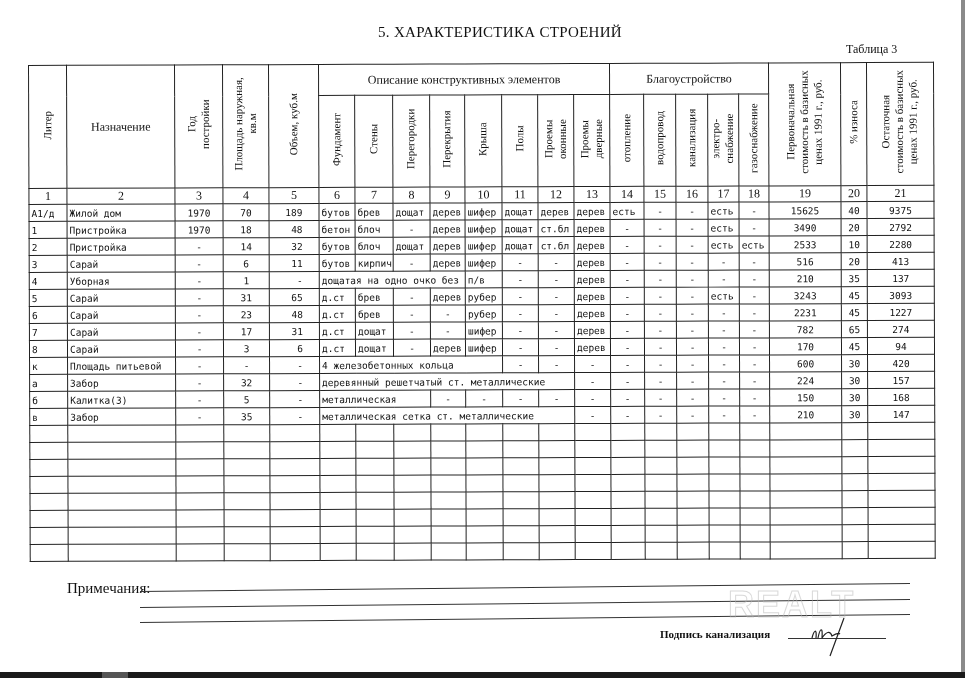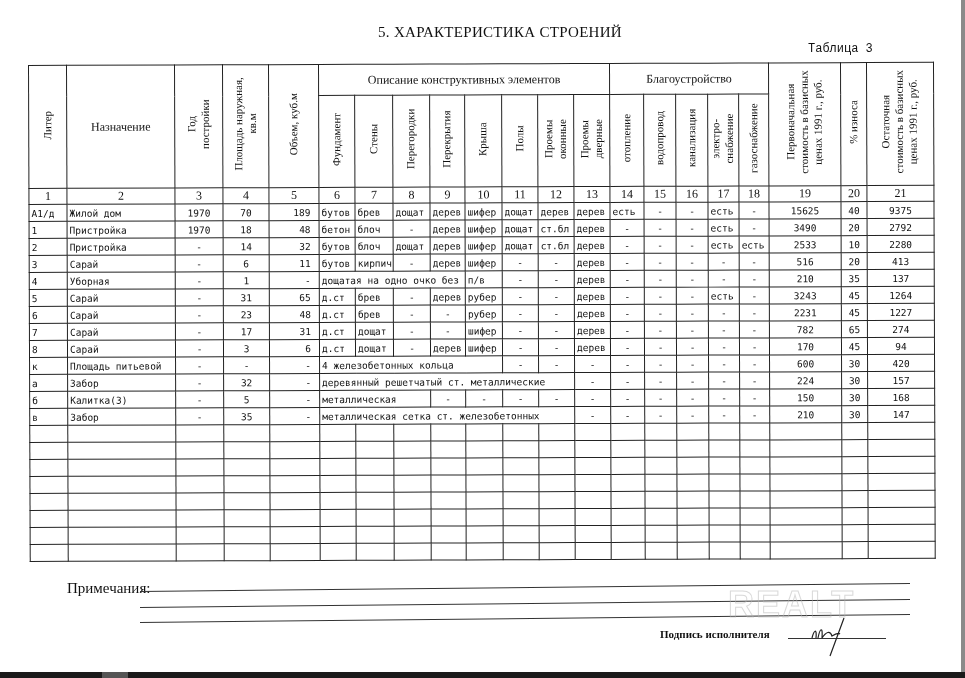--- a/index.html
+++ b/index.html
@@ -1,31 +1,31 @@
 <!DOCTYPE html>
 <html><head>
 <meta charset="utf-8">
 <style>
   html, body { margin:0; padding:0; }
   body { width:965px; height:678px; background:#fff; position:relative; overflow:hidden; font-family:"Liberation Serif", serif; color:#111; }
   .page-edge { position:absolute; left:961px; top:0; width:4px; height:672px; background:#8a8a8a; }
   .bottom-bar { position:absolute; left:0; top:672px; width:965px; height:6px; background:#1a1a1a; }
   .bottom-bar .tab { position:absolute; left:102px; top:0; width:26px; height:6px; background:#555; }
   .title { position:absolute; left:378px; top:24px; font-size:15px; font-weight:normal; letter-spacing:0.3px; }
-  .table-label { position:absolute; left:808px; top:42px; font-size:12px;font-family:Liberation Mono, monospace; }
+  .table-label { position:absolute; left:846px; top:42px; font-size:12px; }
 
   table.grid { position:absolute; left:28px; top:65px; border-collapse:collapse; table-layout:fixed; transform:rotate(-0.2deg); transform-origin:0 0; }
   table.grid td, table.grid th { border:1px solid #222; padding:0; font-weight:normal; overflow:hidden; white-space:nowrap; }
   th.hdr { font-family:"Liberation Serif", serif; font-size:12px; text-align:center; vertical-align:middle; }
   th.vert span { display:inline-block; writing-mode:vertical-rl; transform:rotate(180deg); white-space:pre-line; text-align:center; line-height:1.25; font-size:11px; }
   th.group { height:30px; font-size:12px; }
   tr.num td { font-size:12px; text-align:center; height:14px; font-family:"Liberation Serif", serif; }
   tr.data td { height:16px; font-family:"DejaVu Sans Mono", monospace; font-size:9.5px; padding-left:2px; }
   tr.data td.c { text-align:center; padding-left:0; }
-  tr.data td.r { text-align:right; padding-right:8px; }
+  tr.data td.r { text-align:right; padding-right:16px; }
   tr.data td.span-text { overflow:visible;margin-top:12px; }
   tr.empty td { height:16px; }
 
   .notes-label { position:absolute; left:67px; top:580px; font-size:15px; }
   .note-line { position:absolute; height:1px; background:#333; }
   .sig-label { position:absolute; left:660px; top:628px; font-size:11px; font-weight:bold; }
   .sig-line { position:absolute; left:788px; top:638px; width:98px; height:1px; background:#333; }
   .signature { position:absolute; left:808px; top:612px; }
   .watermark { position:absolute; left:728px; top:584px; font-family:"Liberation Sans", sans-serif; font-size:36px; color:rgba(200,200,200,0.35); letter-spacing:2px; font-weight:bold; -webkit-text-stroke:1px rgba(180,180,180,0.5); color:transparent; }
 </style>
@@ -252,21 +252,21 @@
         <td class="c">-</td>
         <td class="c">-</td>
         <td>дерев</td>
         <td class="c">-</td>
         <td class="c">-</td>
         <td class="c">-</td>
         <td>есть</td>
         <td class="c">-</td>
         <td class="c">3243</td>
         <td class="c">45</td>
-        <td class="c">1264</td>
+        <td class="c">3093</td>
       </tr>
       <tr class="data">
         <td>6</td>
         <td>Сарай</td>
         <td class="c">-</td>
         <td class="c">23</td>
         <td class="r">48</td>
         <td>д.ст</td>
         <td>брев</td>
         <td class="c">-</td>
@@ -386,21 +386,21 @@
         <td class="c">150</td>
         <td class="c">30</td>
         <td class="c">168</td>
       </tr>
       <tr class="data">
         <td>в</td>
         <td>Забор</td>
         <td class="c">-</td>
         <td class="c">35</td>
         <td class="r">-</td>
-        <td class="span-text" colspan="7">металлическая сетка ст. железобетонных</td>
+        <td class="span-text" colspan="7">металлическая сетка ст. металлические</td>
         <td class="c">-</td>
         <td class="c">-</td>
         <td class="c">-</td>
         <td class="c">-</td>
         <td class="c">-</td>
         <td class="c">-</td>
         <td class="c">210</td>
         <td class="c">30</td>
         <td class="c">147</td>
       </tr>
@@ -589,17 +589,17 @@
         <td></td>
       </tr>
     </tbody>
 </table>
 
 <div class="notes-label">Примечания:</div>
 <div class="note-line" style="left:140px;top:587px;width:770px;transform:rotate(-0.6deg);"></div>
 <div class="note-line" style="left:140px;top:603px;width:770px;transform:rotate(-0.6deg);"></div>
 <div class="note-line" style="left:140px;top:618px;width:770px;transform:rotate(-0.6deg);"></div>
 <div class="watermark">REALT</div>
-<div class="sig-label">Подпись исполнителя</div>
+<div class="sig-label">Подпись канализация</div>
 <div class="sig-line"></div>
 <svg class="signature" width="50" height="45" viewBox="0 0 50 45">
   <path d="M4 26 C6 18, 9 16, 8 26 M10 26 C12 16, 15 14, 14 26 C18 20, 22 18, 24 24 C27 22, 30 20, 32 22 M36 6 L22 44" fill="none" stroke="#222" stroke-width="1.2"></path>
 </svg>
 
 </body></html>

